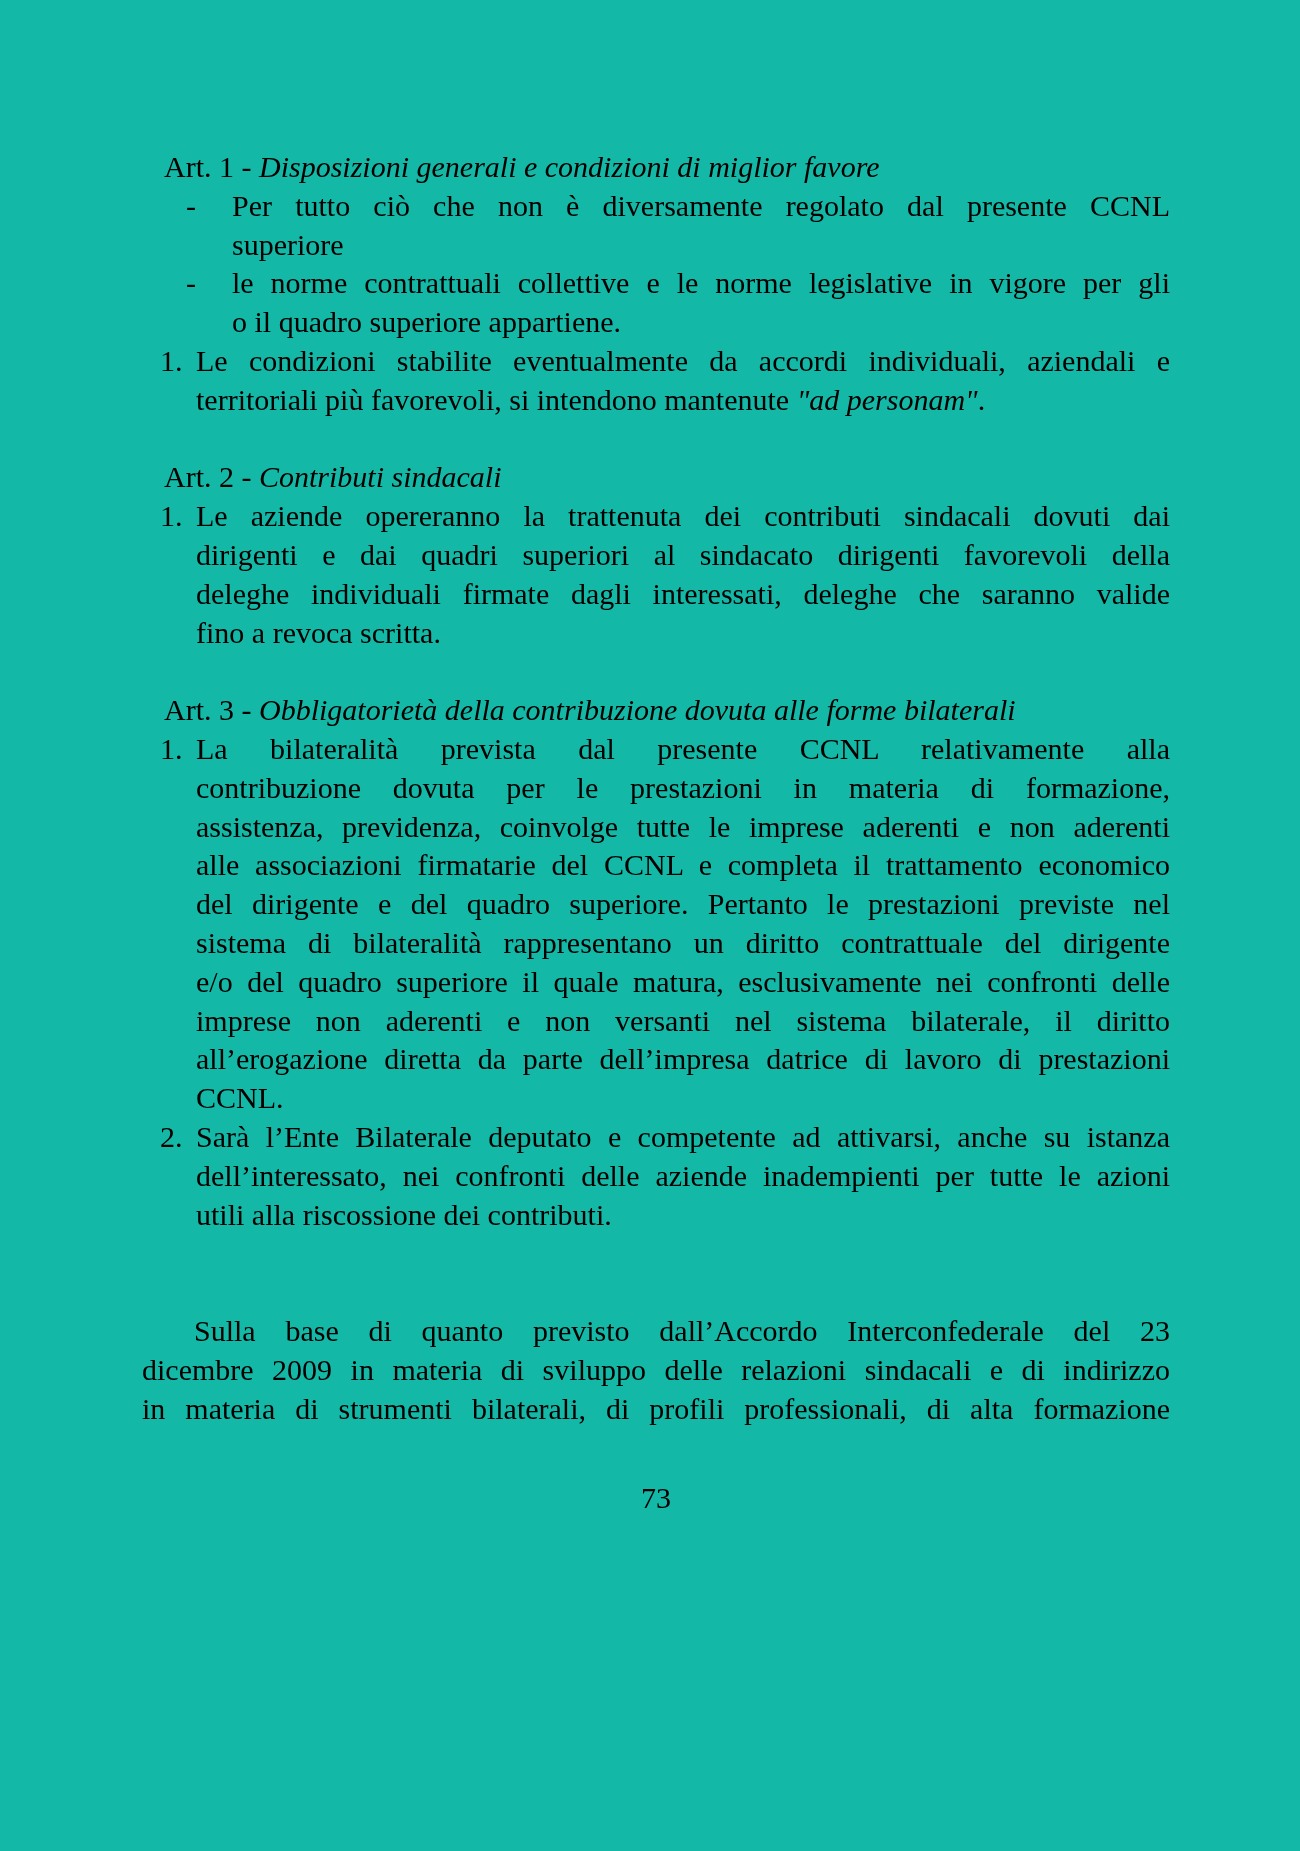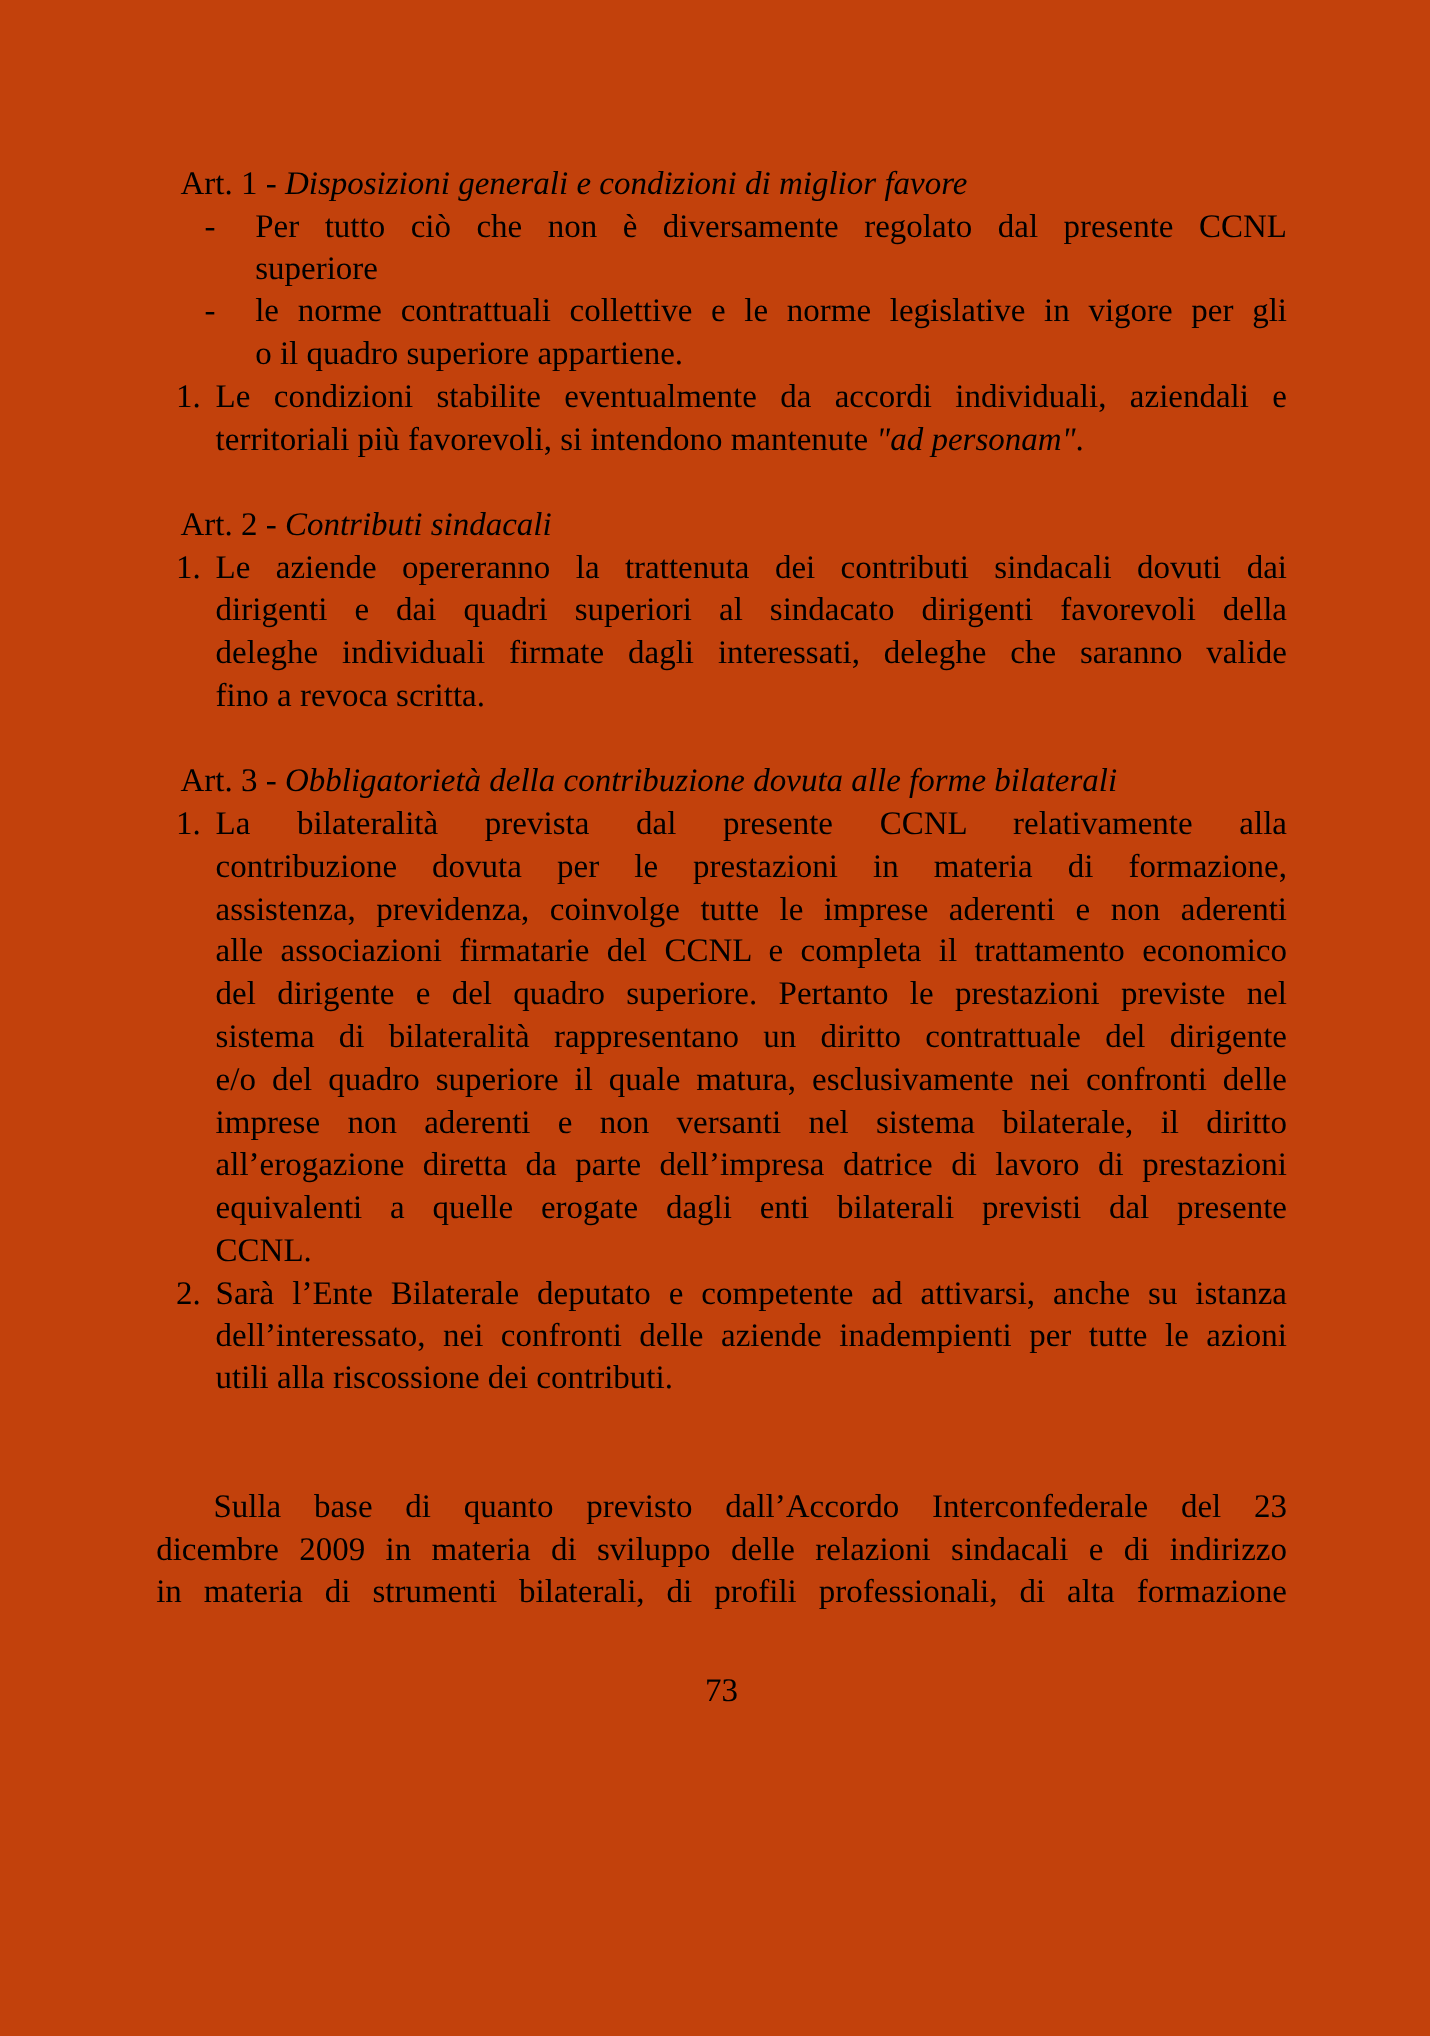--- a/index.html
+++ b/index.html
@@ -1,20 +1,20 @@
 <!DOCTYPE html>
 <html><head>
 <meta charset="utf-8">
 <style>
   html, body { margin: 0; padding: 0; background: #ffffff; }
   .page {
     position: relative;
     width: 1300px;
     height: 1851px;
-    background: #c2410c;
+    background: #14b8a6;
     color: #000000;
     font-family: "Liberation Serif", "DejaVu Serif", serif;
     font-size: 30px;
     line-height: 38.8px;
     box-sizing: border-box;
     padding: 148px 130px 0 142px;
     overflow: hidden;
   }
   .line { white-space: nowrap; }
   .line.j { text-align: justify; text-align-last: justify; }
@@ -66,21 +66,20 @@
         <div class="marker">1.</div>
         <div class="line j">La bilateralità prevista dal presente CCNL relativamente alla</div>
         <div class="line j">contribuzione dovuta per le prestazioni in materia di formazione,</div>
         <div class="line j">assistenza, previdenza, coinvolge tutte le imprese aderenti e non aderenti</div>
         <div class="line j">alle associazioni firmatarie del CCNL e completa il trattamento economico</div>
         <div class="line j">del dirigente e del quadro superiore. Pertanto le prestazioni previste nel</div>
         <div class="line j">sistema di bilateralità rappresentano un diritto contrattuale del dirigente</div>
         <div class="line j">e/o del quadro superiore il quale matura, esclusivamente nei confronti delle</div>
         <div class="line j">imprese non aderenti e non versanti nel sistema bilaterale, il diritto</div>
         <div class="line j">all’erogazione diretta da parte dell’impresa datrice di lavoro di prestazioni</div>
-        <div class="line j">equivalenti a quelle erogate dagli enti bilaterali previsti dal presente</div>
         <div class="line">CCNL.</div>
       </div>
       <div class="item num">
         <div class="marker">2.</div>
         <div class="line j">Sarà l’Ente Bilaterale deputato e competente ad attivarsi, anche su istanza</div>
         <div class="line j">dell’interessato, nei confronti delle aziende inadempienti per tutte le azioni</div>
         <div class="line">utili alla riscossione dei contributi.</div>
       </div>
       <div class="spacer" style="height: 77.6px;"></div>
       <div class="para">

